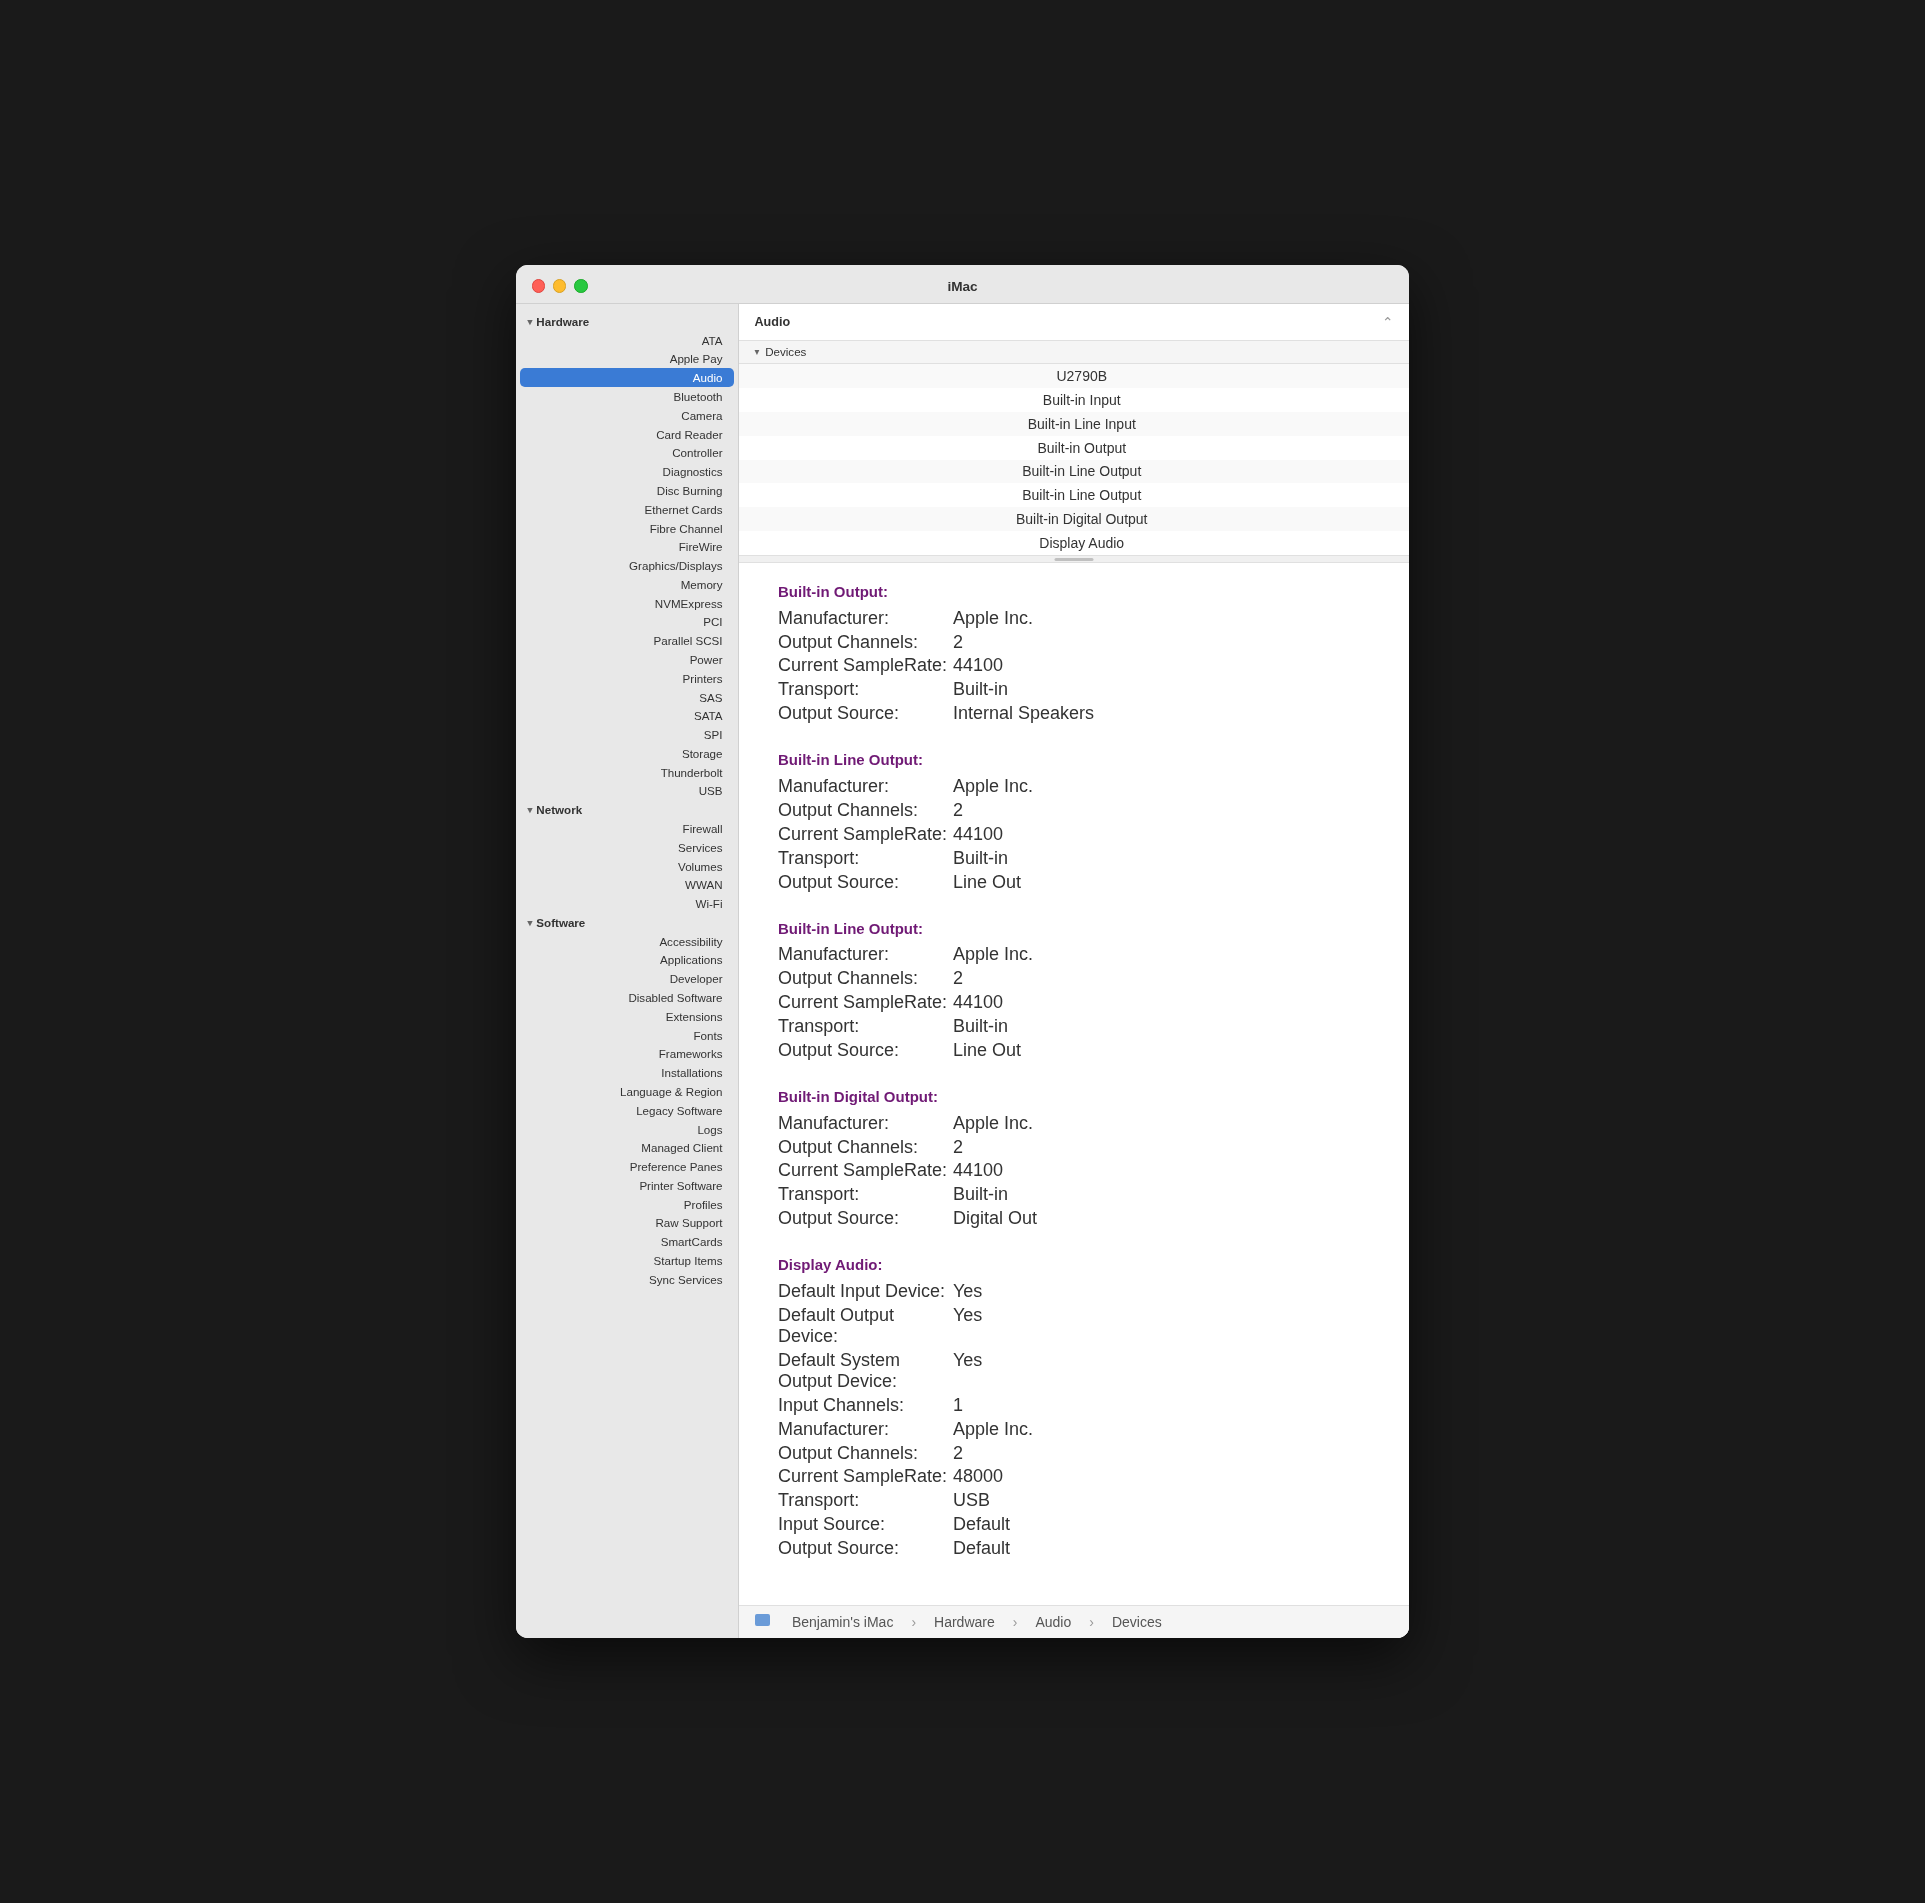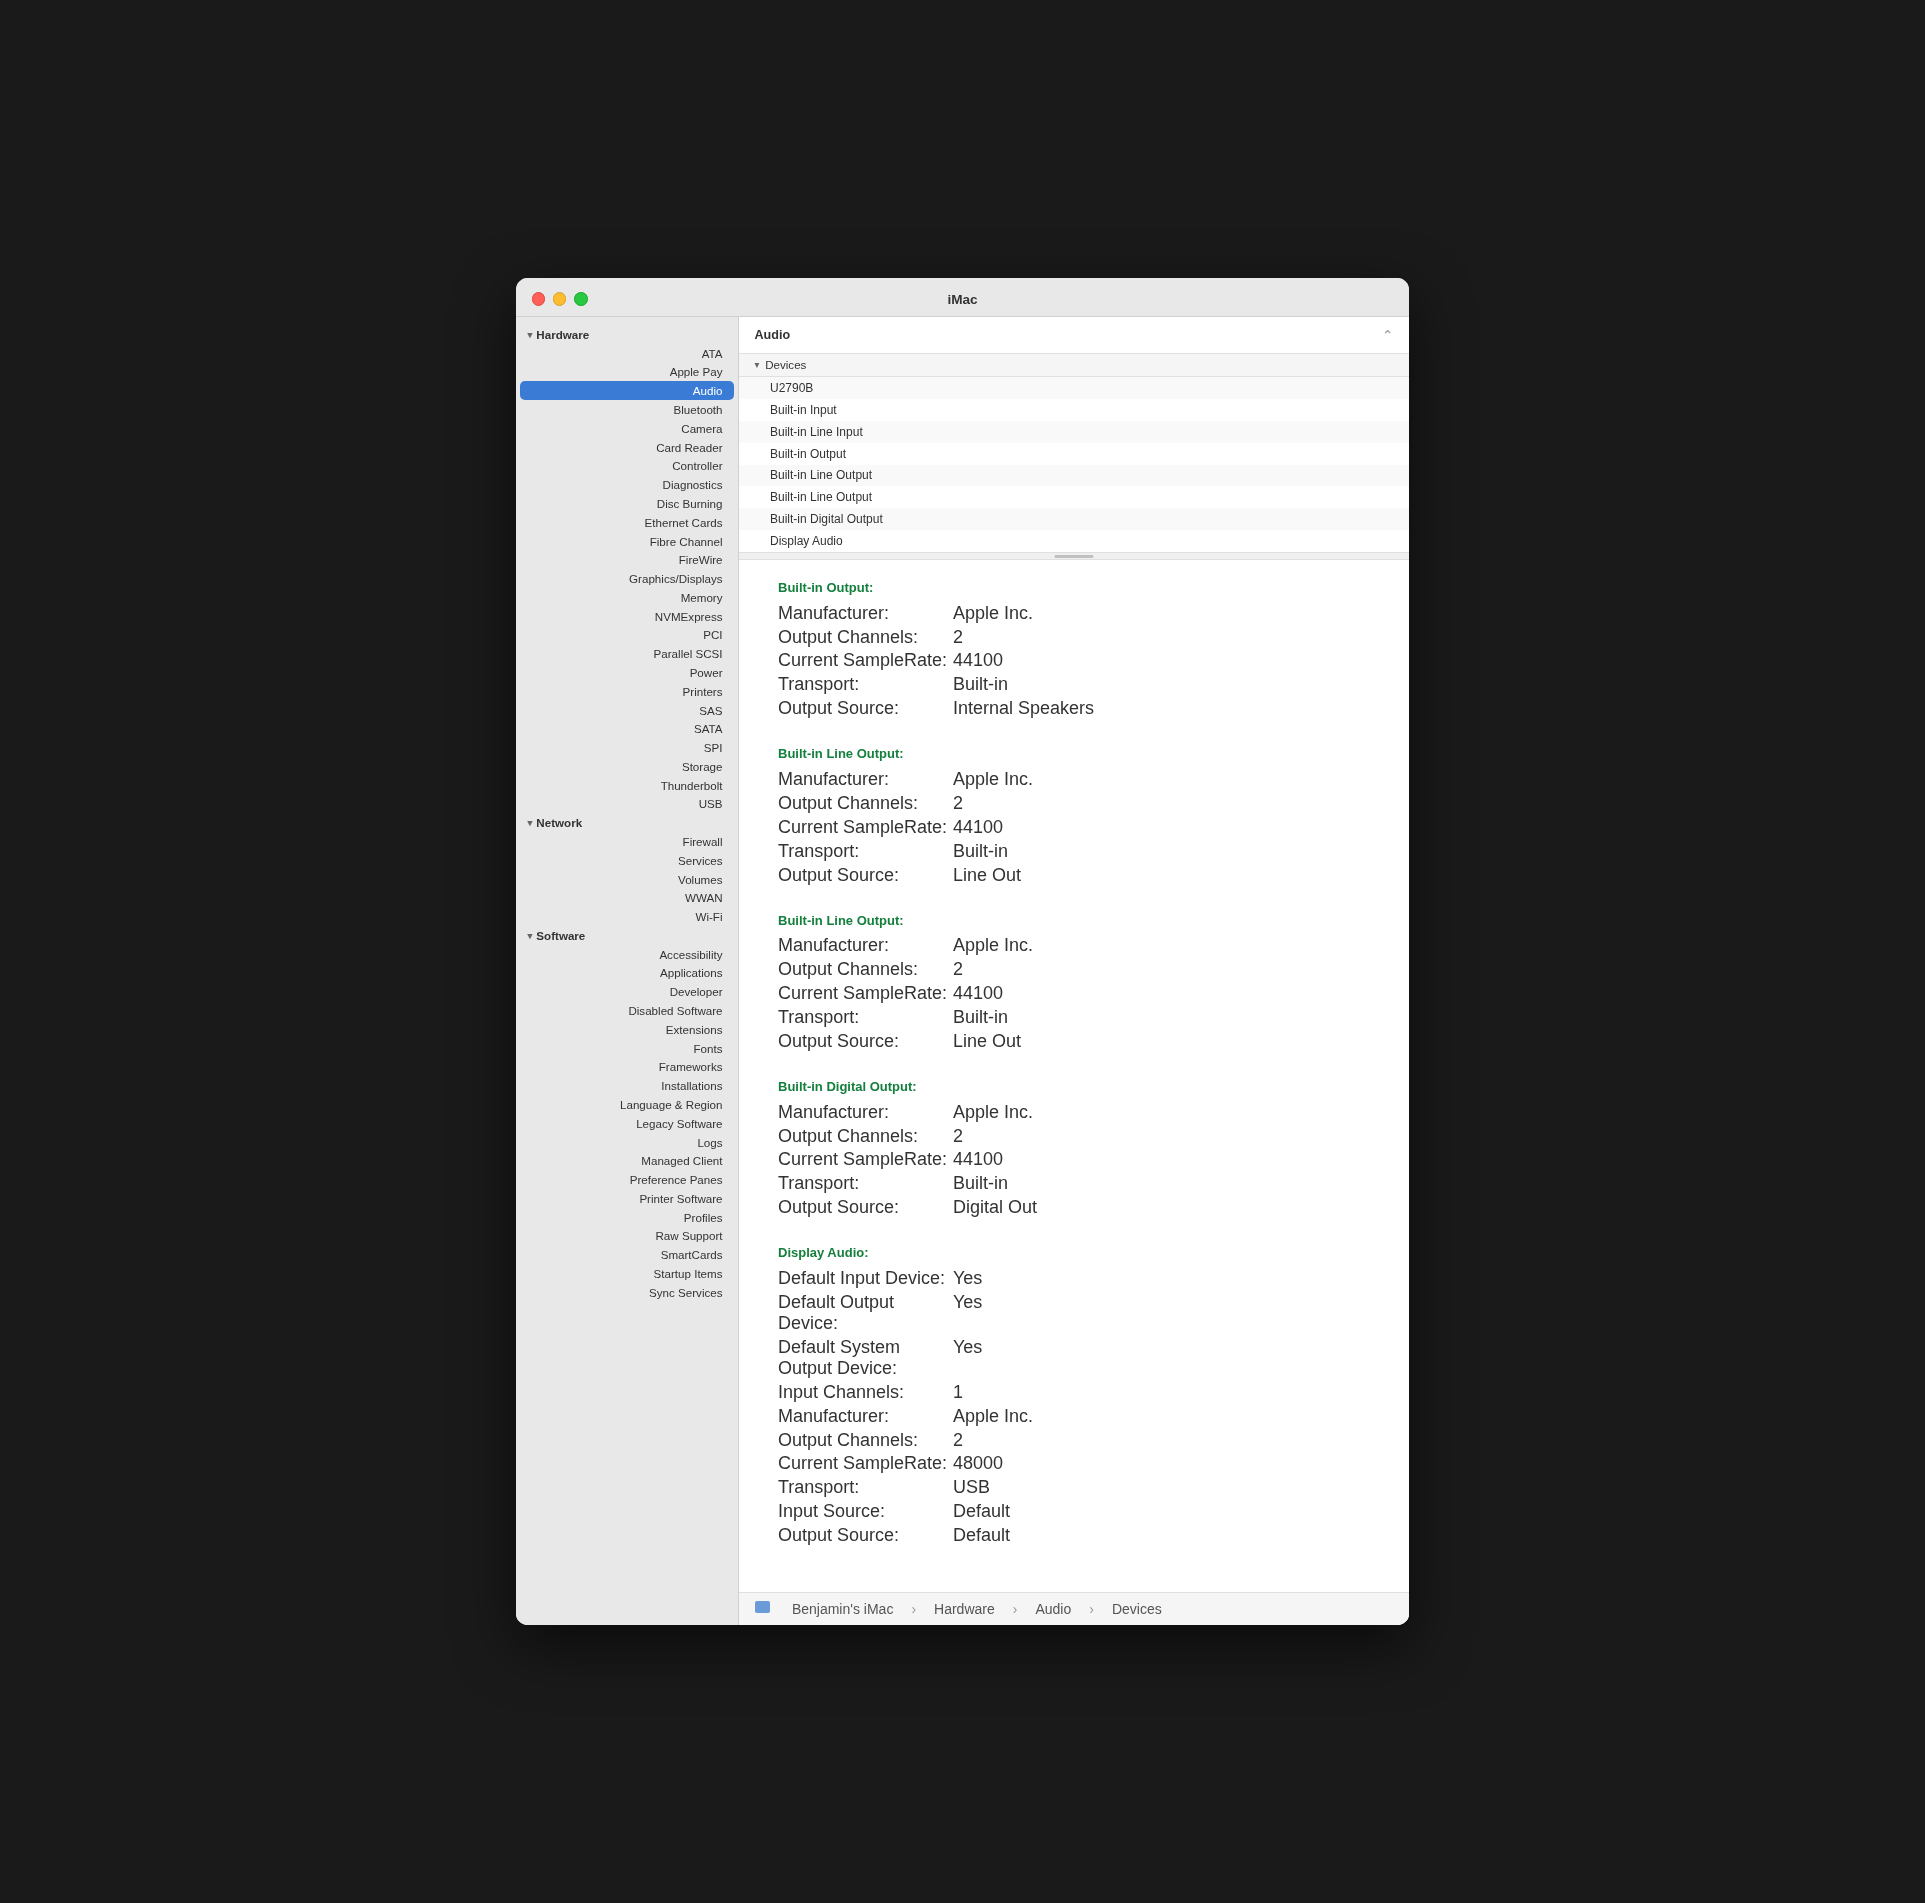--- a/index.html
+++ b/index.html
@@ -135,23 +135,24 @@
     .devices-header .chevron {
       font-size: 9.7px;
       margin-right: 5.8px;
       color: #666;
     }
     .devices-list {
       border-bottom: 1px solid #e0e0e0;
     }
     .device-item {
       padding: 3.9px 15.5px 3.9px 31px;
-      font-size: 12px;
+      font-size: 14px;
       color: #333;
       cursor: pointer;
+      text-align: center;
     }
     .device-item:nth-child(odd) { background: #f9f9f9; }
     .device-item:nth-child(even) { background: white; }
     .scroll-indicator {
       height: 7.8px;
       background: #f0f0f0;
       position: relative;
       border-bottom: 1px solid #e0e0e0;
     }
     .scroll-thumb {
@@ -170,23 +171,23 @@
       padding: 19.4px 39px;
       background: white;
     }
     .detail-area::-webkit-scrollbar { width: 7.8px; }
     .detail-area::-webkit-scrollbar-track { background: #f5f5f5; }
     .detail-area::-webkit-scrollbar-thumb { background: #c0c0c0; border-radius: 3.9px; }
     .detail-section {
       margin-bottom: 27px;
     }
     .detail-section-title {
-      font-size: 13px;
+      font-size: 15px;
       font-weight: 700;
-      color: #15803d;
+      color: #701a75;
       margin-bottom: 7.8px;
     }
     .detail-row {
       display: flex;
       font-size: 18px;
       color: #333;
       margin-bottom: 2.9px;
     }
     .detail-label {
       width: 175px;

